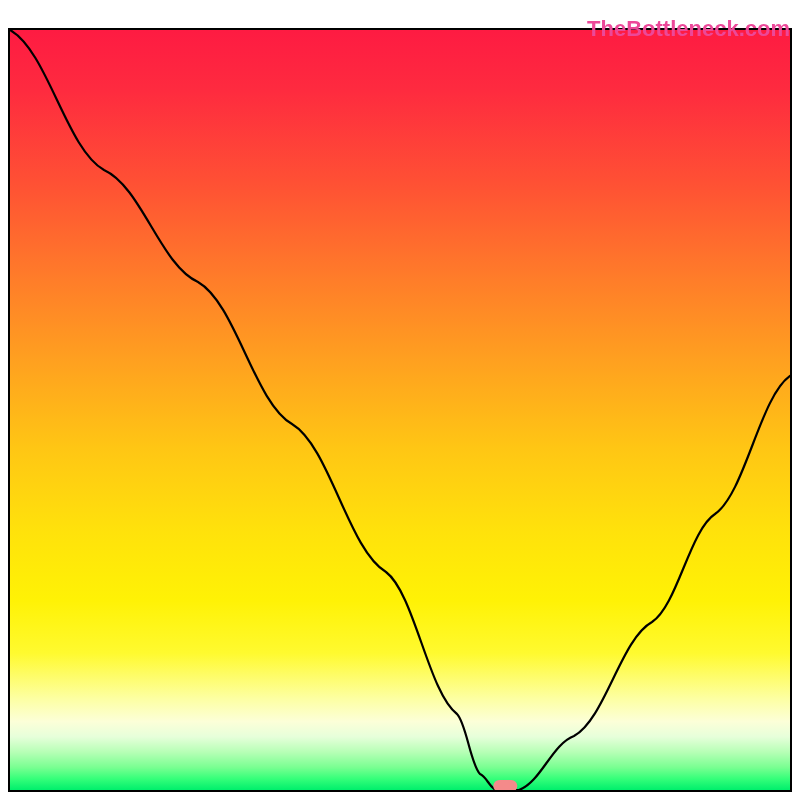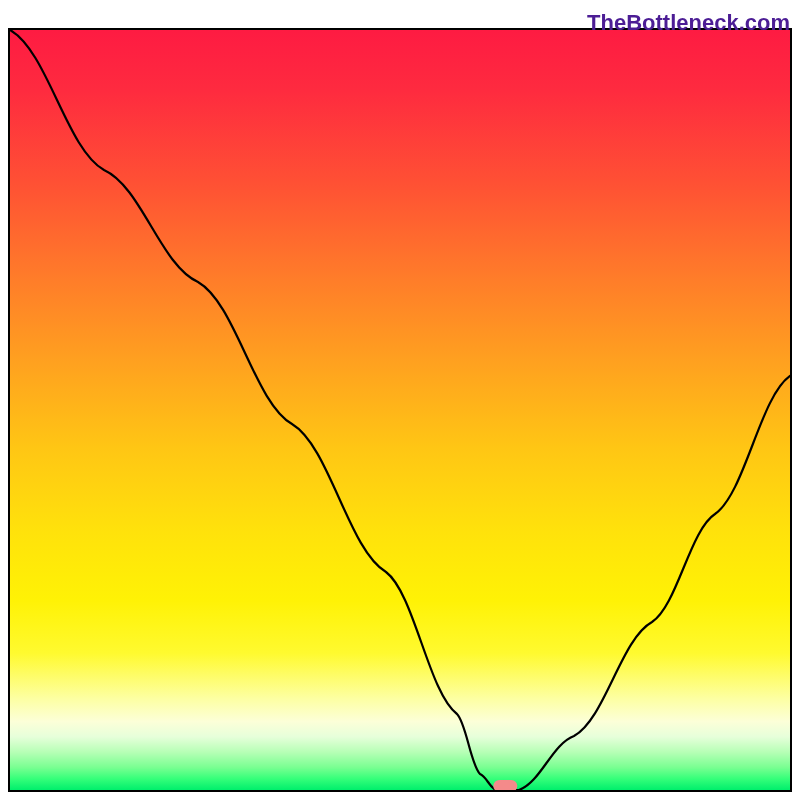--- a/index.html
+++ b/index.html
@@ -10,26 +10,26 @@
     overflow: hidden;
     background: #fff;
   }
   .container {
     position: relative;
     width: 800px;
     height: 800px;
   }
   .watermark {
     position: absolute;
-    top: 10px;
+    top: 16px;
     right: 10px;
     font-family: Arial, Helvetica, sans-serif;
     font-size: 22px;
     font-weight: bold;
-    color: #4c1d95;
+    color: #ec4899;
     z-index: 10;
   }
   .frame {
     position: absolute;
     left: 8px;
     top: 28px;
     width: 784px;
     height: 764px;
     box-sizing: border-box;
     border: 2px solid #000;

